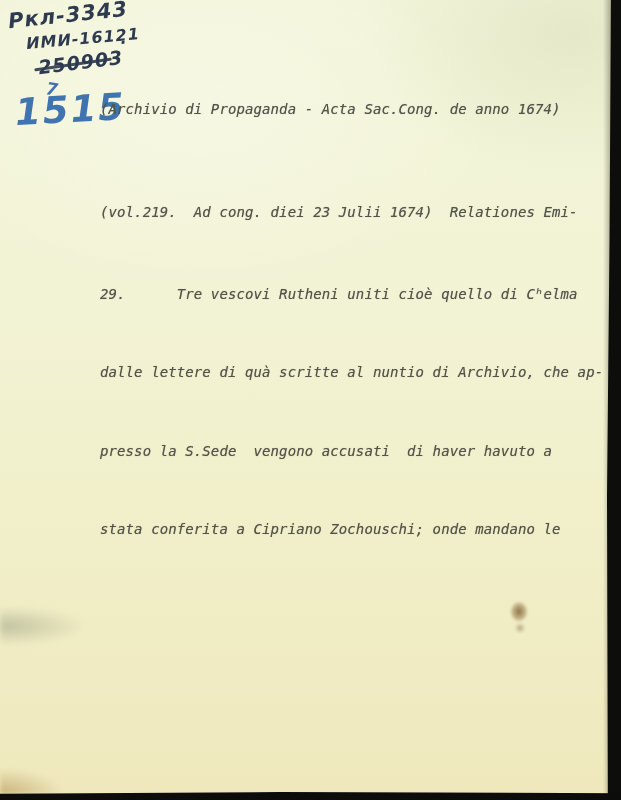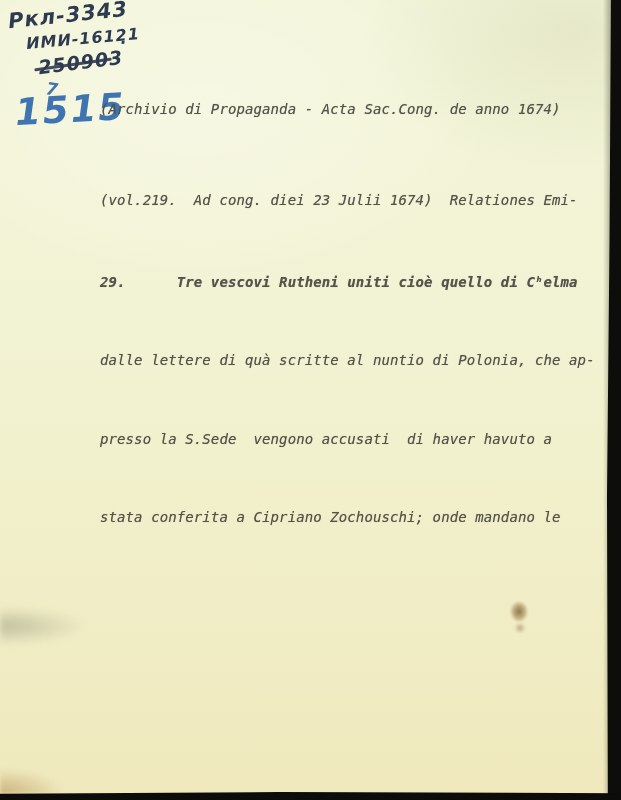--- a/index.html
+++ b/index.html
@@ -72,22 +72,22 @@
     font-family: "DejaVu Sans Mono", monospace;
     font-style: italic;
     font-size: 14px;
     line-height: 26.2px;
     color: #54534a;
     text-shadow: 0 0 0.7px rgba(70,68,58,0.55);
     letter-spacing: 0.1px;
     white-space: pre;
   }
   .typed-line { height: 26.2px; }
-  .typed-line.gap-lg { margin-top: 12px; }
-  .typed-line.gap-sm { margin-top: 3px; font-weight: bold; }
+  .typed-line.gap-lg { margin-top: 24px; }
+  .typed-line.gap-sm { margin-top: 3px; }
   
   .hw {
     position: absolute;
     font-family: "DejaVu Sans", sans-serif;
     font-style: italic;
     white-space: nowrap;
   }
   .hw-ink { color: #2e3a50; }
   .hw-blue { color: #3f74b0; }
   .hw-1 { left: 8px;  top: 3px;  font-size: 21px; font-weight: 600; transform: rotate(-6deg); letter-spacing: 1px; }
@@ -116,21 +116,21 @@
   <div class="hw hw-ink hw-dot">·</div>
   <div class="hw hw-ink hw-3">250903</div>
   <div class="strike-mark"></div>
   <div class="hw hw-blue hw-4">7</div>
   <div class="hw hw-blue hw-5">1515</div>
 
   <div class="typed-block">
     <div class="typed-line">(Archivio di Propaganda - Acta Sac.Cong. de anno 1674)</div>
     <div class="typed-line gap-lg">(vol.219.  Ad cong. diei 23 Julii 1674)  Relationes Emi-</div>
     <div class="typed-line gap-sm">29.      Tre vescovi Rutheni uniti cioè quello di Cʰelma</div>
-    <div class="typed-line">dalle lettere di quà scritte al nuntio di Polonia, che ap-</div>
+    <div class="typed-line">dalle lettere di quà scritte al nuntio di Archivio, che ap-</div>
     <div class="typed-line">presso la S.Sede  vengono accusati  di haver havuto a</div>
     <div class="typed-line">stata conferita a Cipriano Zochouschi; onde mandano le</div>
     
     
     
     
     
     
     
     

